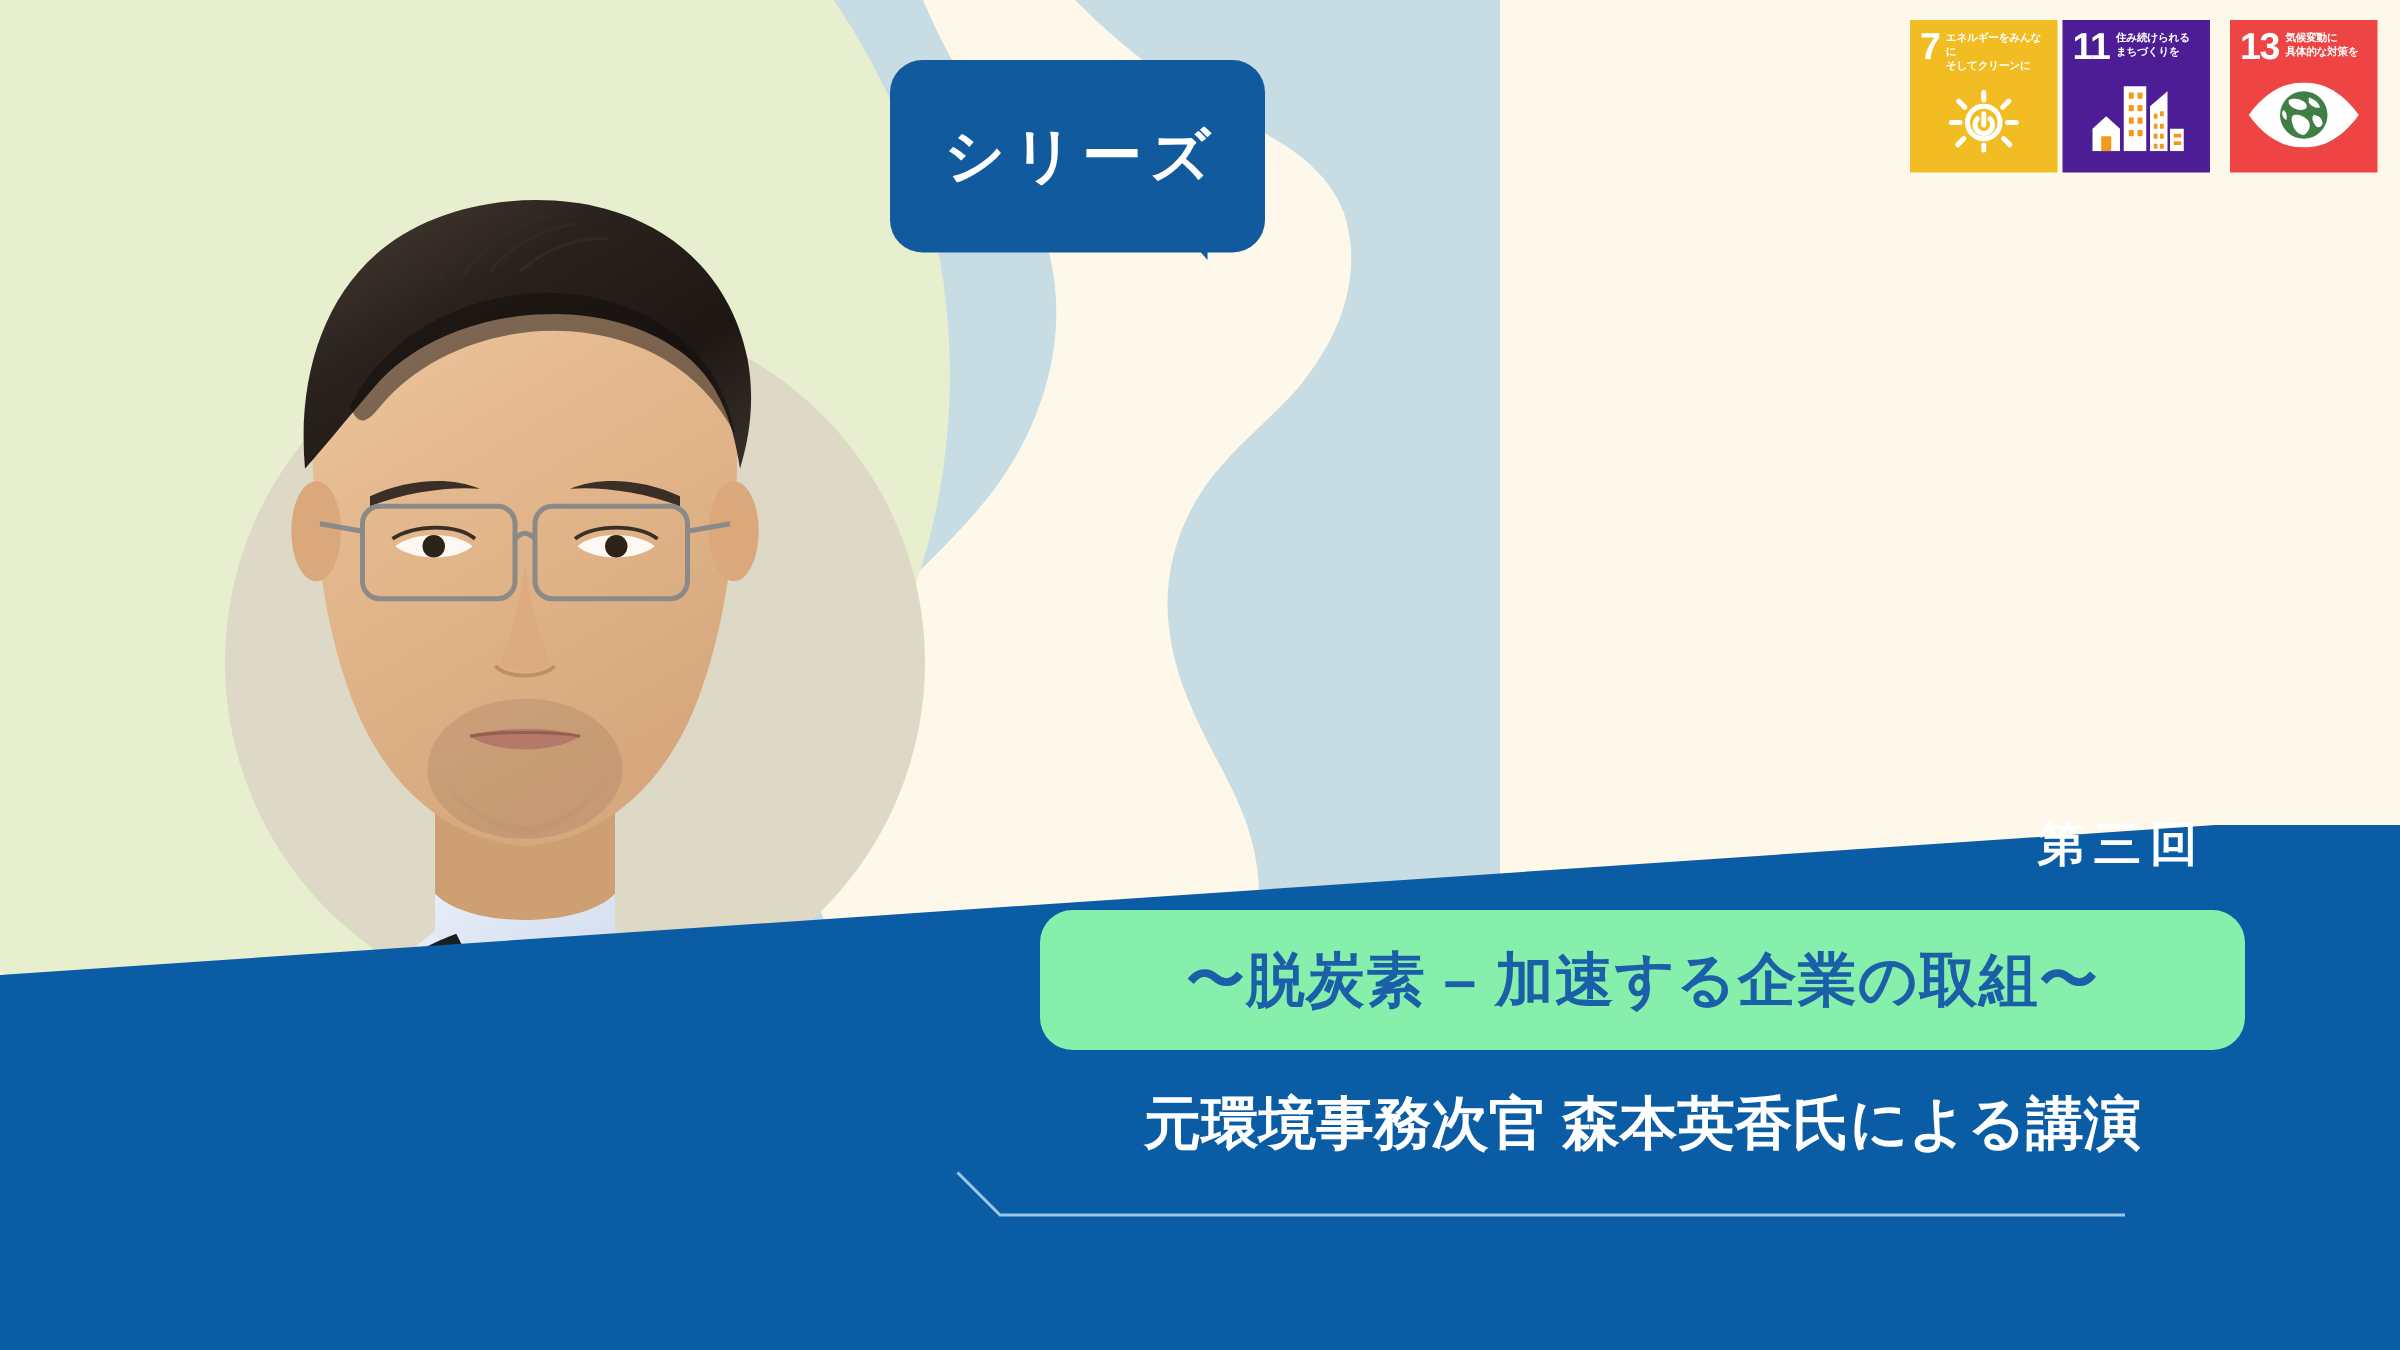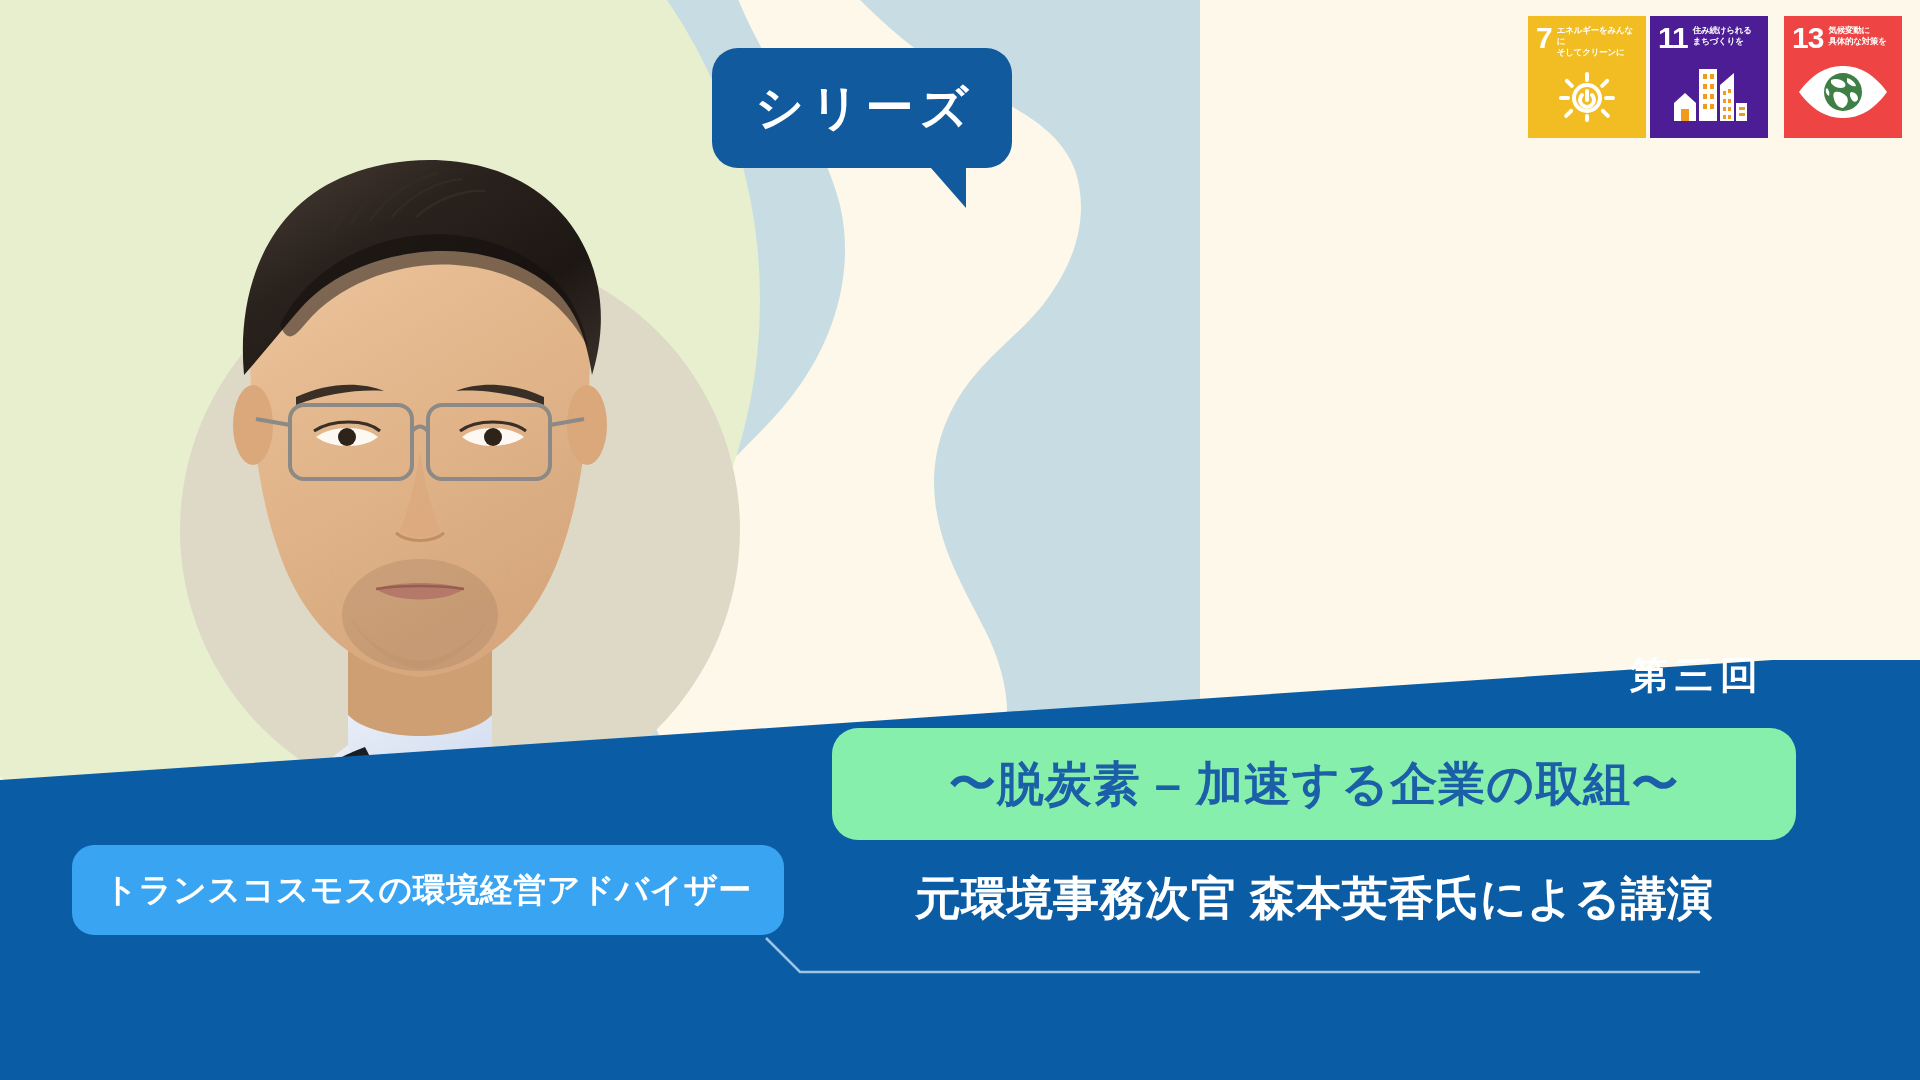--- a/index.html
+++ b/index.html
@@ -63,21 +63,21 @@
     font-family:"Liberation Sans",sans-serif;
   }
   .sdg-lbl {
     color:#fff; font-size:8.5px; line-height:1.28; font-weight:bold;
     letter-spacing:-0.2px; white-space:pre-line;
   }
   .sdg-icon { flex:1; display:flex; align-items:center; justify-content:center; padding-bottom:4px; }
 
   
   .series-bubble {
-    position:absolute; left:712px; top:48px; width:300px; height:120px;
+    position:absolute; left:712px; top:48px; width:300px; height:154px;
     z-index:30;
   }
   .series-bubble .body {
     position:absolute; inset:0;
     background:#115a9e; border-radius:26px;
     display:flex; align-items:center; justify-content:center;
   }
   .series-bubble .label {
     color:#ffffff; font-size:48px; font-weight:bold;
     letter-spacing:6px; text-indent:6px;
@@ -412,17 +412,14 @@
   <svg class="connector" viewBox="0 0 1920 1080">
     <path d="M766 938 L800 972 L1700 972" stroke="#9ec4e4" stroke-width="2.5" fill="none"></path>
   </svg>
 
   <div class="subtitle-pill">
     <span class="label">〜脱炭素 – 加速する企業の取組〜</span>
   </div>
 
   <div class="speaker">元環境事務次官 森本英香氏による講演</div>
 
-  <div class="advisor-pill">
-    <span class="label">トランスコスモスの環境経営アドバイザー</span>
-  </div>
 
 </div>
 
 </body></html>

